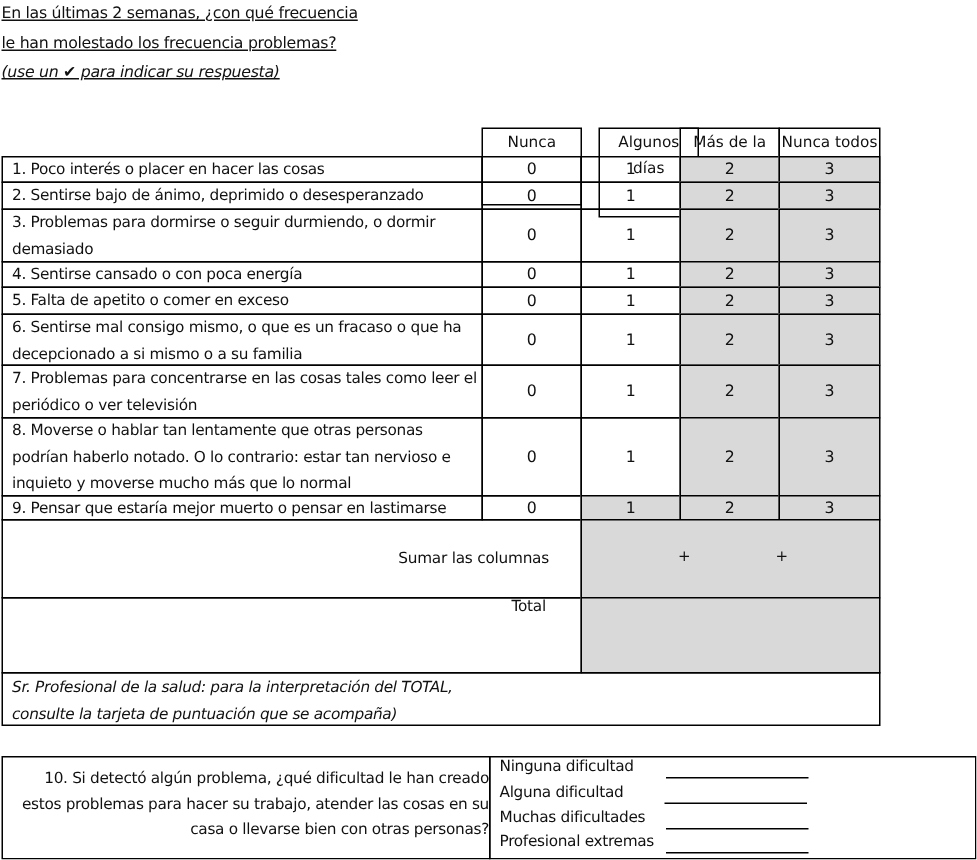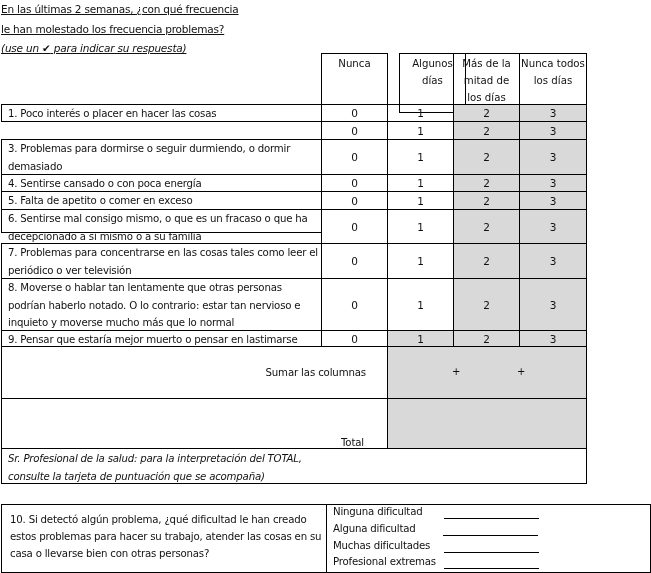--- a/index.html
+++ b/index.html
@@ -13,21 +13,21 @@
     #root { position: relative; width: 651px; height: 573px; }
     .t { font-size: 10.2px; letter-spacing: -0.15px; }
     .intro { position: absolute; left: 1px; top: 0px; line-height: 19.5px; font-size: 10.5px; letter-spacing: -0.2px; text-decoration: underline; }
     .intro .it { font-style: italic; }
     .intro .check { font-style: normal; font-weight: bold; }
 
     .abs { position: absolute; box-sizing: border-box; }
     .b { border: 1px solid #000; }
     .gray { background: #d9d9d9; }
     .cell-center { display: flex; align-items: center; justify-content: center; text-align: center; }
-    .hdr { display: flex; justify-content: center; text-align: center; line-height: 17px; padding-top: 1px; font-size: 10.2px; }
+    .hdr { display: flex; justify-content: center; text-align: center; line-height: 17px; padding-top: 1px; font-size: 10.2px; margin-top: 32px; }
     .item { padding: 0 0 0 6px; line-height: 17.5px; display: flex; font-size: 10.2px; letter-spacing: -0.2px; }
     .num { font-size: 10.5px; }
     .plus { position: absolute; font-size: 10px; }
     .note { padding: 1px 0 0 6px; line-height: 17.5px; font-style: italic; font-size: 10.2px; letter-spacing: -0.2px; }
     .q10 { padding: 6px 0 0 8px; line-height: 17px; font-size: 10.2px; letter-spacing: -0.2px; }
     .opt { position: absolute; left: 333px; font-size: 10.2px; letter-spacing: -0.2px; }
     .line { position: absolute; left: 444px; width: 95px; border-bottom: 1px solid #000; }
   </style>
 </head>
 <body>
@@ -74,20 +74,23 @@
   <div class="abs b cell-center num" style="left:387px;top:104px;width:67px;height:18px;">
       <span>1</span>
     </div>
   <div class="abs b cell-center num gray" style="left:453px;top:104px;width:67px;height:18px;">
       <span>2</span>
     </div>
   <div class="abs b cell-center num gray" style="left:519px;top:104px;width:68px;height:18px;">
       <span>3</span>
     </div>
 
+  <div class="abs b item" style="left:1px;top:121px;width:321px;height:19px;">
+      <span>2. Sentirse bajo de ánimo, deprimido o desesperanzado</span>
+    </div>
   <div class="abs b cell-center num" style="left:321px;top:121px;width:67px;height:19px;">
       <span>0</span>
     </div>
   <div class="abs b cell-center num" style="left:387px;top:121px;width:67px;height:19px;">
       <span>1</span>
     </div>
   <div class="abs b cell-center num gray" style="left:453px;top:121px;width:67px;height:19px;">
       <span>2</span>
     </div>
   <div class="abs b cell-center num gray" style="left:519px;top:121px;width:68px;height:19px;">
@@ -135,21 +138,21 @@
   <div class="abs b cell-center num" style="left:387px;top:191px;width:67px;height:19px;">
       <span>1</span>
     </div>
   <div class="abs b cell-center num gray" style="left:453px;top:191px;width:67px;height:19px;">
       <span>2</span>
     </div>
   <div class="abs b cell-center num gray" style="left:519px;top:191px;width:68px;height:19px;">
       <span>3</span>
     </div>
 
-  <div class="abs b item" style="left:1px;top:209px;width:321px;height:24px;">
+  <div class="abs b item" style="left:1px;top:209px;width:321px;height:35px;">
       <span>6. Sentirse mal consigo mismo, o que es un fracaso o que ha decepcionado a si mismo o a su familia</span>
     </div>
   <div class="abs b cell-center num" style="left:321px;top:209px;width:67px;height:35px;">
       <span>0</span>
     </div>
   <div class="abs b cell-center num" style="left:387px;top:209px;width:67px;height:35px;">
       <span>1</span>
     </div>
   <div class="abs b cell-center num gray" style="left:453px;top:209px;width:67px;height:35px;">
       <span>2</span>
@@ -207,31 +210,31 @@
     </div>
 
   <div class="abs b" style="left:1px;top:346px;width:387px;height:53px;display:flex;align-items:center;justify-content:flex-end;padding-right:21px;">
     <span class="t">Sumar las columnas</span>
   </div>
   <div class="abs b gray" style="left:387px;top:346px;width:200px;height:53px;">
     <span class="plus" style="left:64px;top:19px;">+</span>
     <span class="plus" style="left:129px;top:19px;">+</span>
   </div>
 
-  <div class="abs b" style="left:1px;top:398px;width:387px;height:51px;display:flex;align-items:flex-end;justify-content:flex-end;padding-right:23px;">
+  <div class="abs b" style="left:1px;top:398px;width:387px;height:51px;display:flex;align-items:flex-start;justify-content:flex-end;padding-right:23px;">
     <span class="t">Total</span>
   </div>
   <div class="abs b gray" style="left:387px;top:398px;width:200px;height:51px;"></div>
 
   <div class="abs b note" style="left:1px;top:448px;width:586px;height:36px;">
     <div>Sr. Profesional de la salud: para la interpretación del TOTAL,</div>
     <div>consulte la tarjeta de puntuación que se acompaña)</div>
   </div>
 
-  <div class="abs b q10" style="left:1px;top:504px;width:326px;height:69px;">
+  <div class="abs b q10" style="left:1px;top:504px;width:326px;height:69px;text-align:right;">
     <span>10. Si detectó algún problema, ¿qué dificultad le han creado estos problemas para hacer su trabajo, atender las cosas en su casa o llevarse bien con otras personas?</span>
   </div>
   <div class="abs b" style="left:326px;top:504px;width:325px;height:69px;"></div>
 
   <span class="opt" style="top:506px;">Ninguna dificultad</span>
   <div class="line" style="top:505px;height:13px;"></div>
   <span class="opt" style="top:523px;">Alguna dificultad</span>
   <div class="line" style="top:522px;height:13px;left:443px;"></div>
   <span class="opt" style="top:540px;">Muchas dificultades</span>
   <div class="line" style="top:539px;height:13px;"></div>

